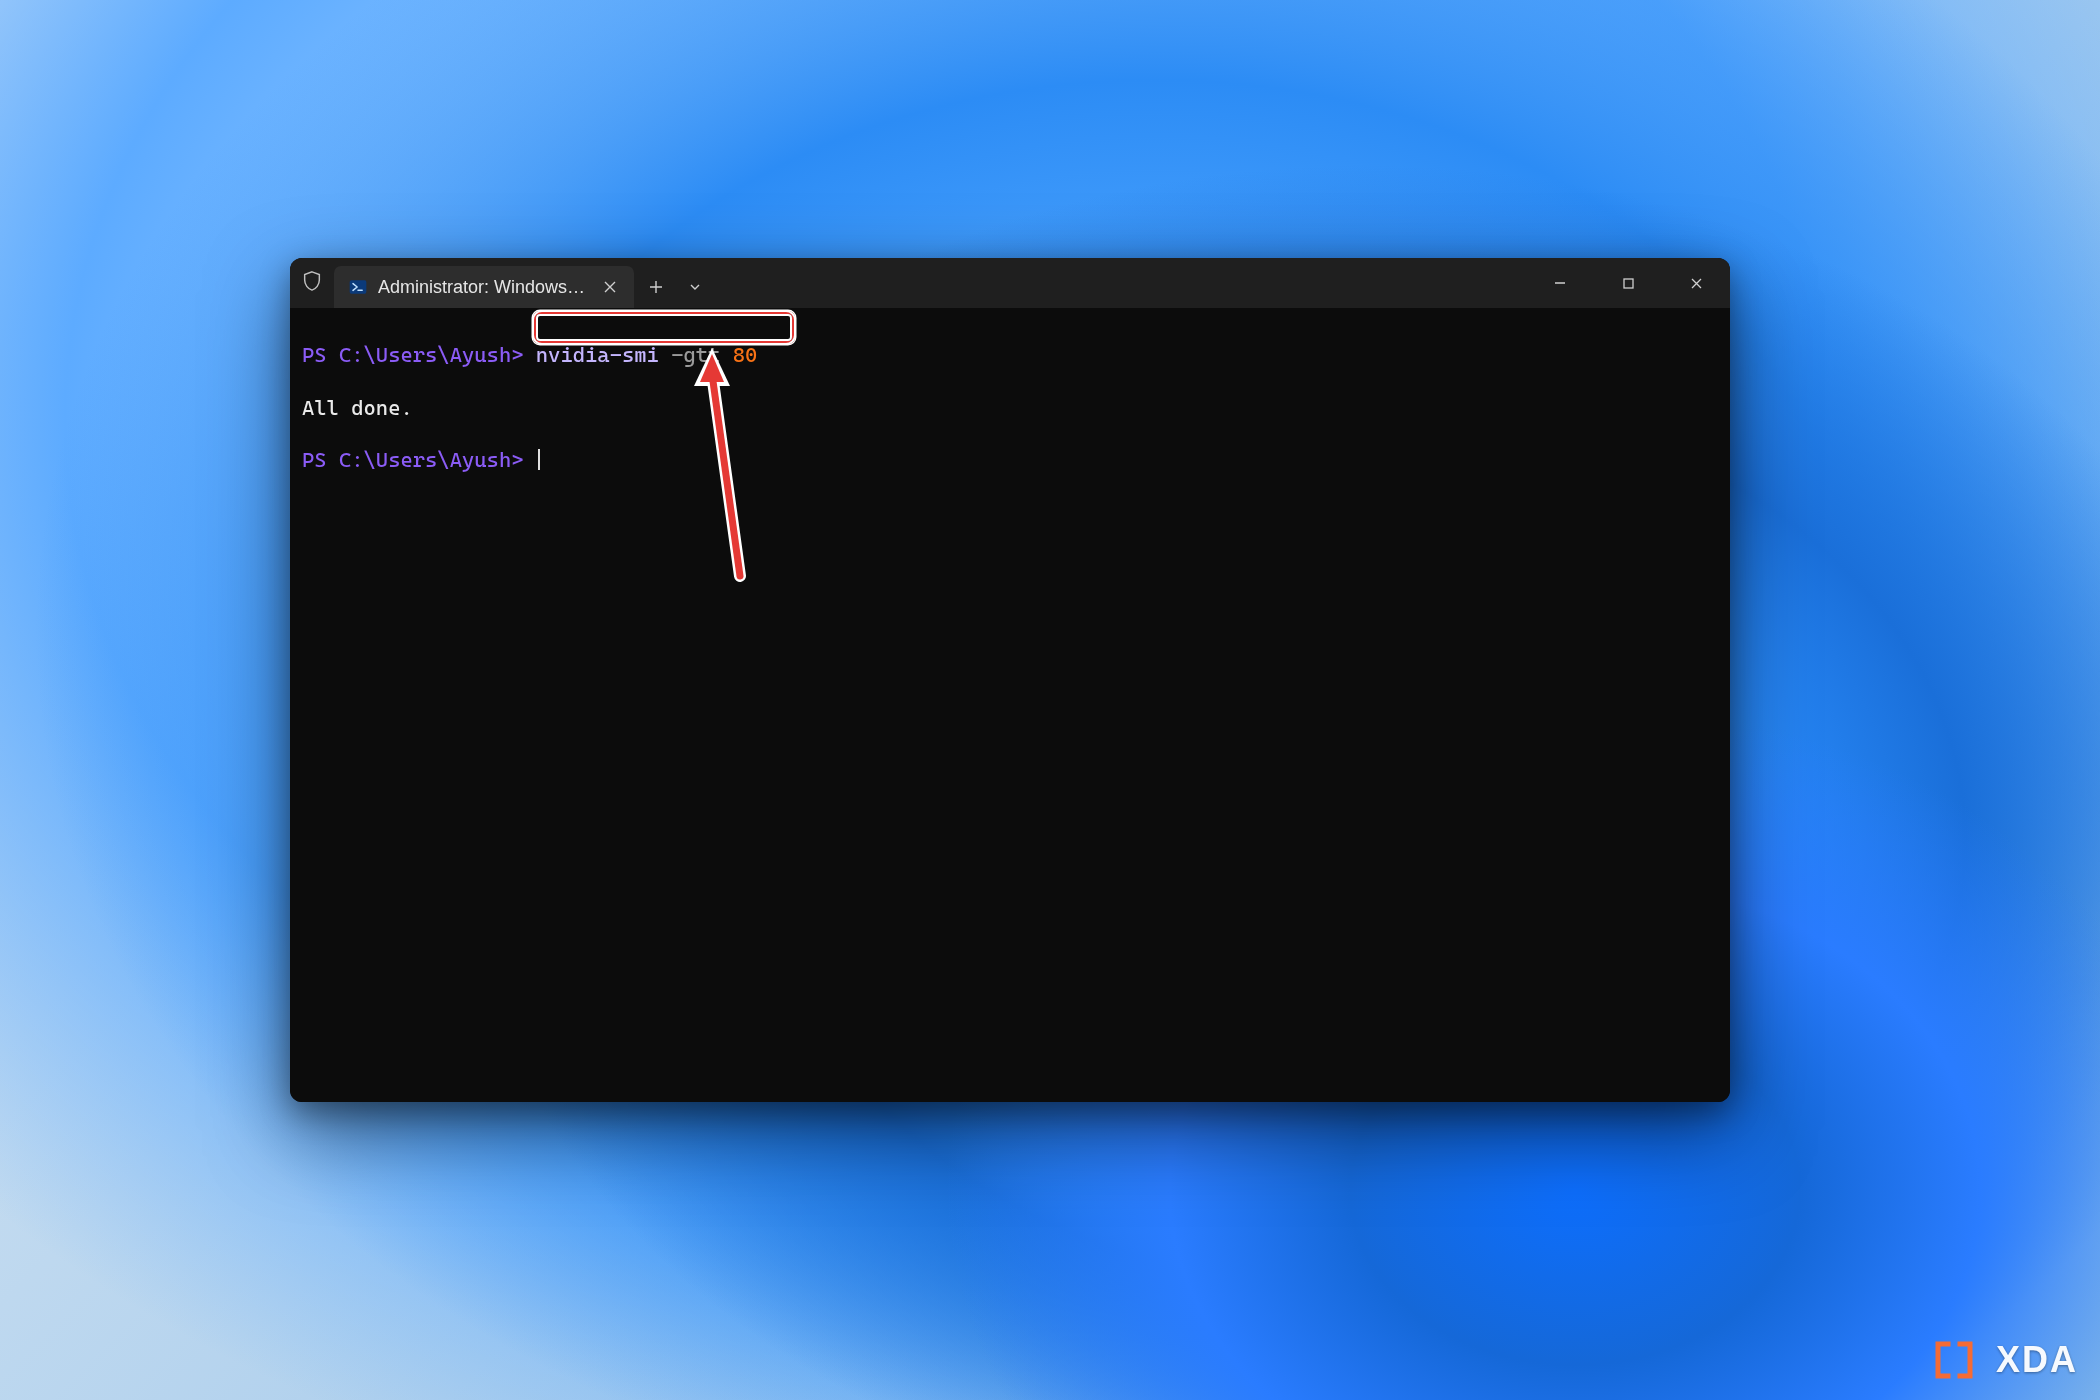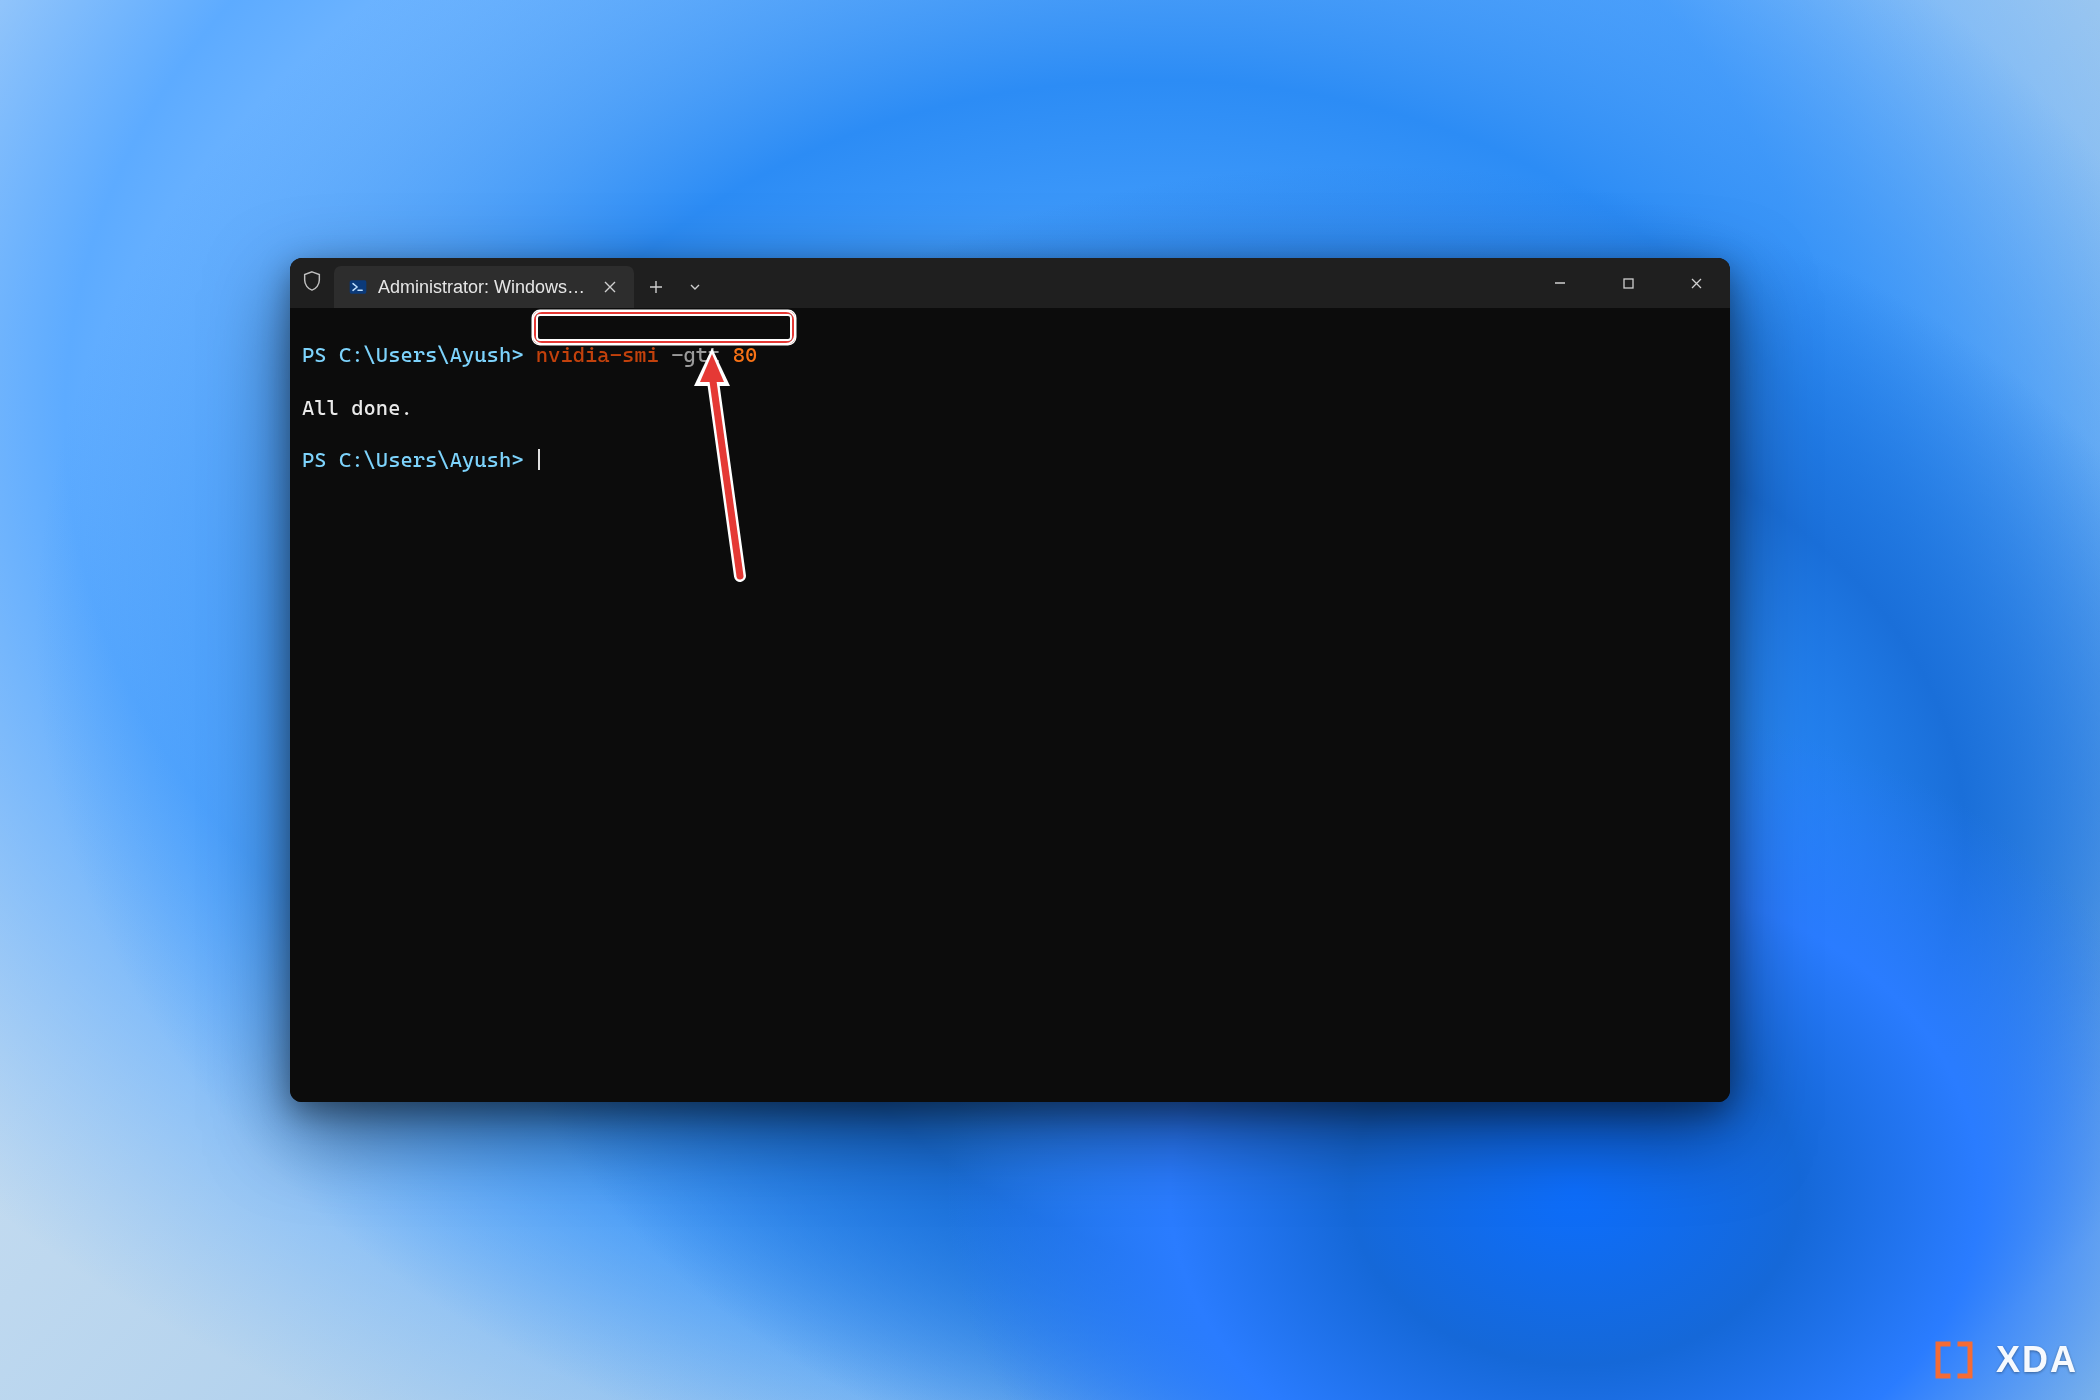--- a/index.html
+++ b/index.html
@@ -111,23 +111,23 @@
     background: #0c0c0c;
     padding: 8px 12px;
     font-family: "Cascadia Mono", Consolas, monospace;
     font-size: 21px;
     line-height: 1.25;
     color: #eaeaea;
     white-space: pre;
     position: relative;
   }
   .line { display: block; }
-  .prompt { color: #7dd3fc; }
+  .prompt { color: #8b5cf6; }
   .cmd-white { color: #f97316; }
-  .cmd-yellow { color: #c2410c; }
+  .cmd-yellow { color: #c4b5fd; }
   .cmd-gray { color: #9a9a9a; }
   .cursor {
     display: inline-block;
     width: 2px;
     height: 21px;
     background: #e0e0e0;
     vertical-align: -3px;
     margin-left: 2px;
   }
   

